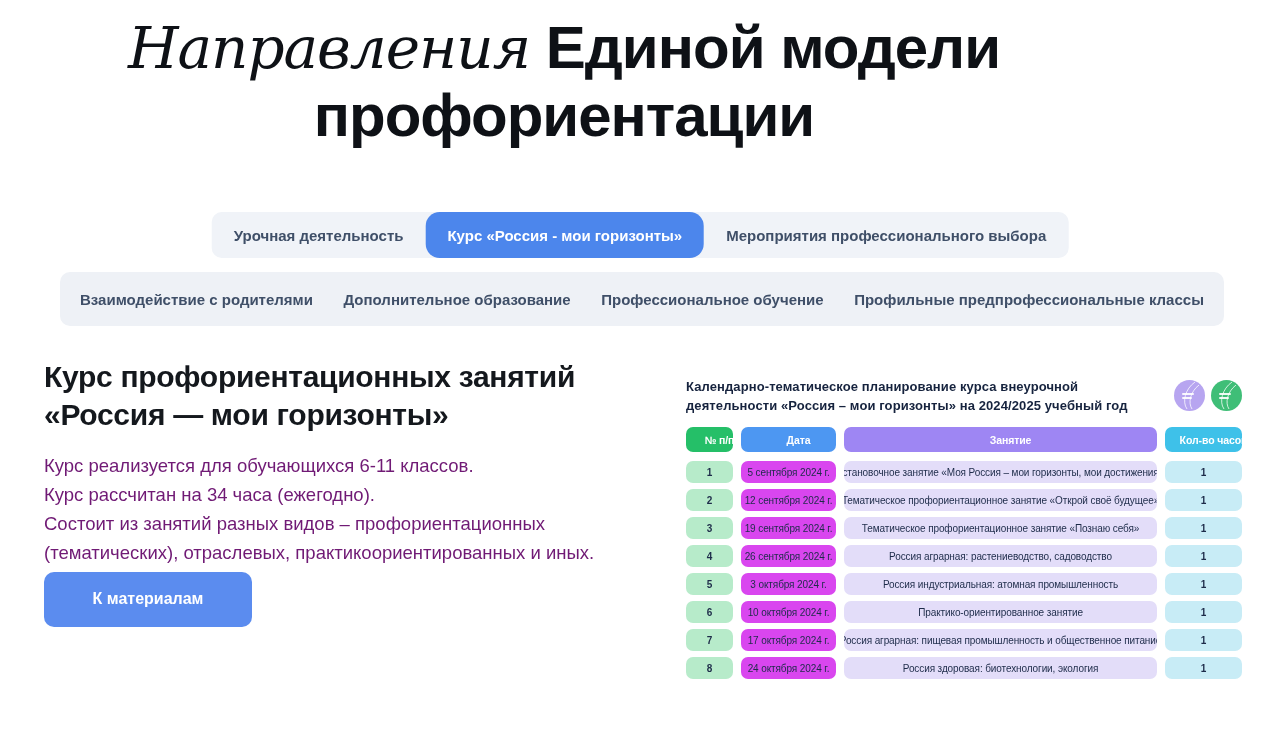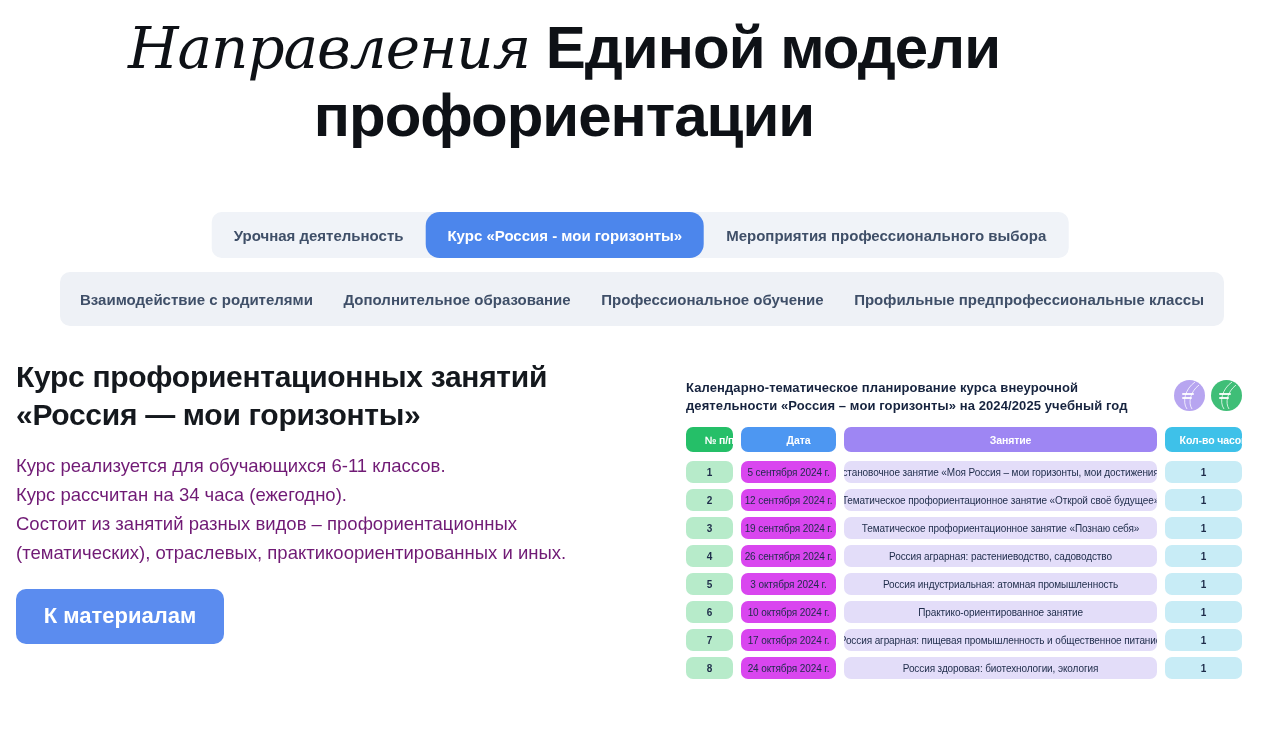--- a/index.html
+++ b/index.html
@@ -36,37 +36,37 @@
     background:#eef1f6; border-radius:10px;
     display:flex; align-items:center; justify-content:space-between;
     padding:16px 20px;
   }
   .tab2 {
     font-size:15px; font-weight:700; color:#3f4f68;
     white-space:nowrap; cursor:pointer;
   }
 
   
-  .left-col { position:absolute; top:358px; left:16px; width:600px; }
+  .left-col { position:absolute; top:358px; left:44px; width:600px; }
   .section-heading {
     font-size:30px; font-weight:700; color:#14181d; line-height:1.26;
     letter-spacing:-0.3px; max-width:580px;
   }
   .section-text { margin-top:17px; font-size:18.5px; color:#701a75; line-height:29px; max-width:572px; }
   .btn-materials {
-    margin-top:22px; width:208px; height:55px;
+    margin-top:5px; width:208px; height:55px;
     background:#5b8cef; color:#ffffff; border:none; border-radius:10px;
     font-family:"Liberation Sans", sans-serif;
-    font-size:22px; font-weight:700; cursor:pointer;
+    font-size:16px; font-weight:700; cursor:pointer;
     display:flex; align-items:center; justify-content:center;
   }
 
   
   .right-panel { position:absolute; top:378px; left:686px; width:556px; }
-  .panel-head { display:flex; justify-content:space-between; align-items:flex-end; }
+  .panel-head { display:flex; justify-content:space-between; align-items:center; }
   .table-title {
     width:462px; font-size:13px; font-weight:700; color:#16233e; line-height:1.4;
     letter-spacing:0.1px;
   }
   .badges { display:flex; gap:6px; margin-top:2px; }
 
   .sched { margin-top:12px; }
   .trow { display:flex; gap:8px; margin-bottom:6px; }
   .cell {
     display:flex; align-items:center; justify-content:center;

